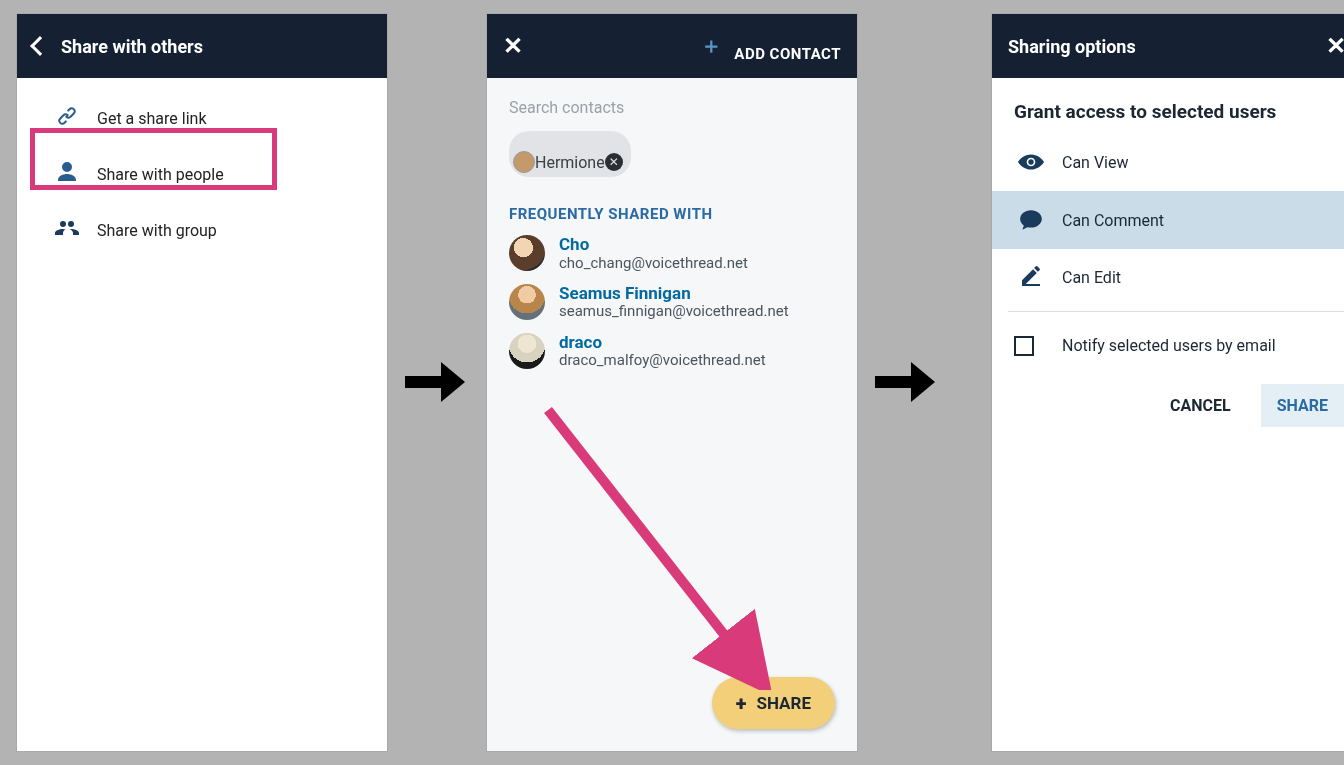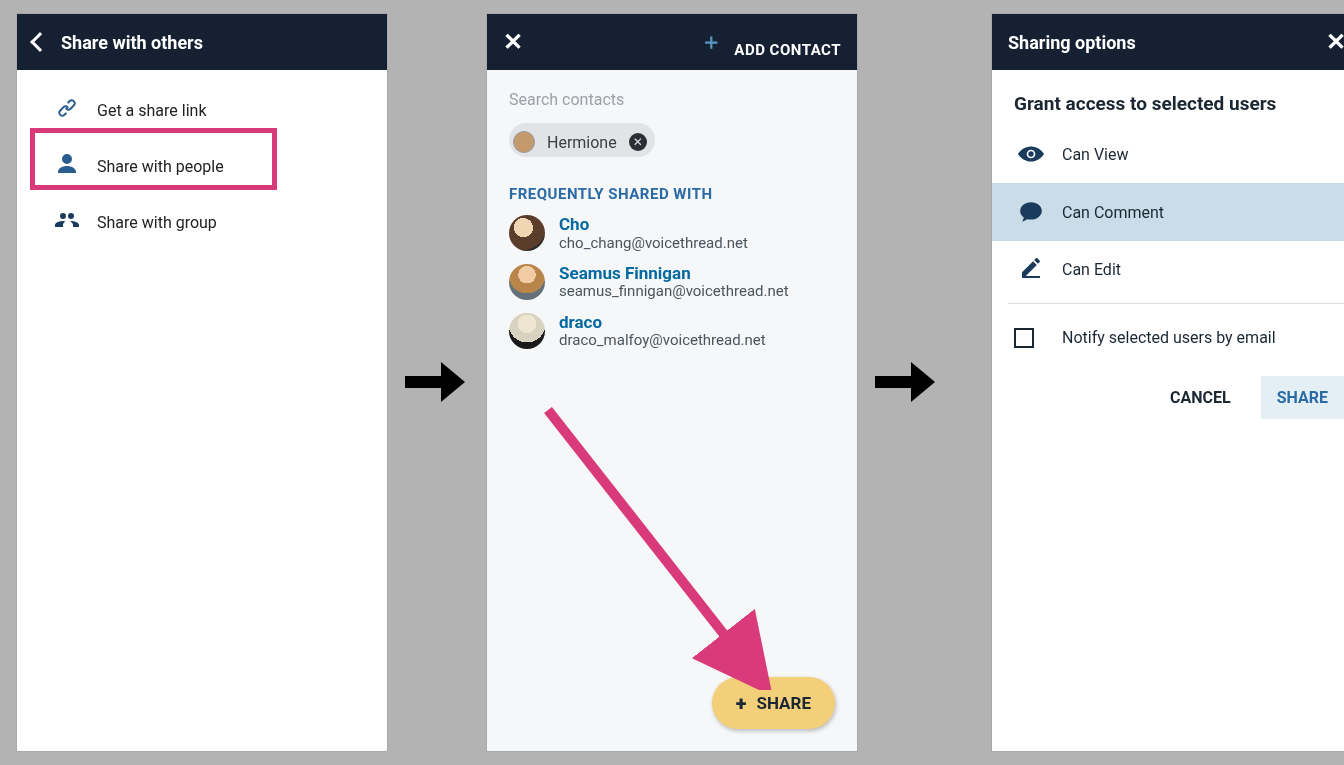--- a/index.html
+++ b/index.html
@@ -15,21 +15,21 @@
     width: 370px;
     height: 737px;
     background: #fff;
     top: 14px;
     box-shadow: 0 0 0 1px rgba(0,0,0,0.05);
   }
   .panel.p1 { left: 17px; }
   .panel.p2 { left: 487px; background:#f6f7f8; }
   .panel.p3 { left: 992px; }
   .header {
-    height: 56px;
+    height: 64px;
     background: #152133;
     color: #fff;
     display: flex;
     align-items: center;
     padding: 0 16px;
     gap: 14px;
   }
   .header.right { justify-content: flex-end; gap: 12px; }
   .header-title { font-size: 18px; font-weight: 700; flex: 1; }
   .icon-btn { cursor: pointer; display:flex; align-items:center; justify-content:center; }
@@ -54,22 +54,22 @@
 
   .highlight-box {
     position:absolute; left:13px; top:114px; width:247px; height:62px;
     border:5px solid #d93a7a; pointer-events:none;
   }
 
   
   .search-area { padding: 20px 22px 10px; }
   .search-placeholder { color:#9aa1a8; font-size:16px; margin-bottom:14px; }
   .chip {
-    display:inline-flex; align-items:center; gap:12px; background:#e1e3e6;
-    border-radius: 20px; padding:8px 8px 4px 4px; font-size:16px; color:#3a3f44;text-align:right;
+    display:inline-flex; align-items:center; gap:0; background:#e1e3e6;
+    border-radius: 20px; padding:20px 8px 4px 4px; font-size:16px; color:#3a3f44;text-align:right;
   }
   .chip .avatar-sm { width:22px; height:22px; border-radius:50%; background:#c49a6c; border:1px solid #999;}
   .chip .chip-x { width:18px; height:18px; border-radius:50%; background:#2b2f33; color:#e1e3e6; font-size:12px; display:flex; align-items:center; justify-content:center; cursor:pointer;}
   .section-label{
     color:#2a6aa5; font-weight:700; font-size:15px; letter-spacing:0.5px;
     padding: 18px 22px 6px;
   }
   .contact-row { display:flex; gap:14px; align-items:center; padding:6px 22px; cursor:pointer;}
   .avatar { width:36px; height:36px; border-radius:50%; background:#888; flex-shrink:0; background-size:cover;}
   .avatar.a1{ background: radial-gradient(circle at 40% 35%, #f2d6b3 0 30%, #5a3e2b 30% 70%, #2b2b2b 70%);}

